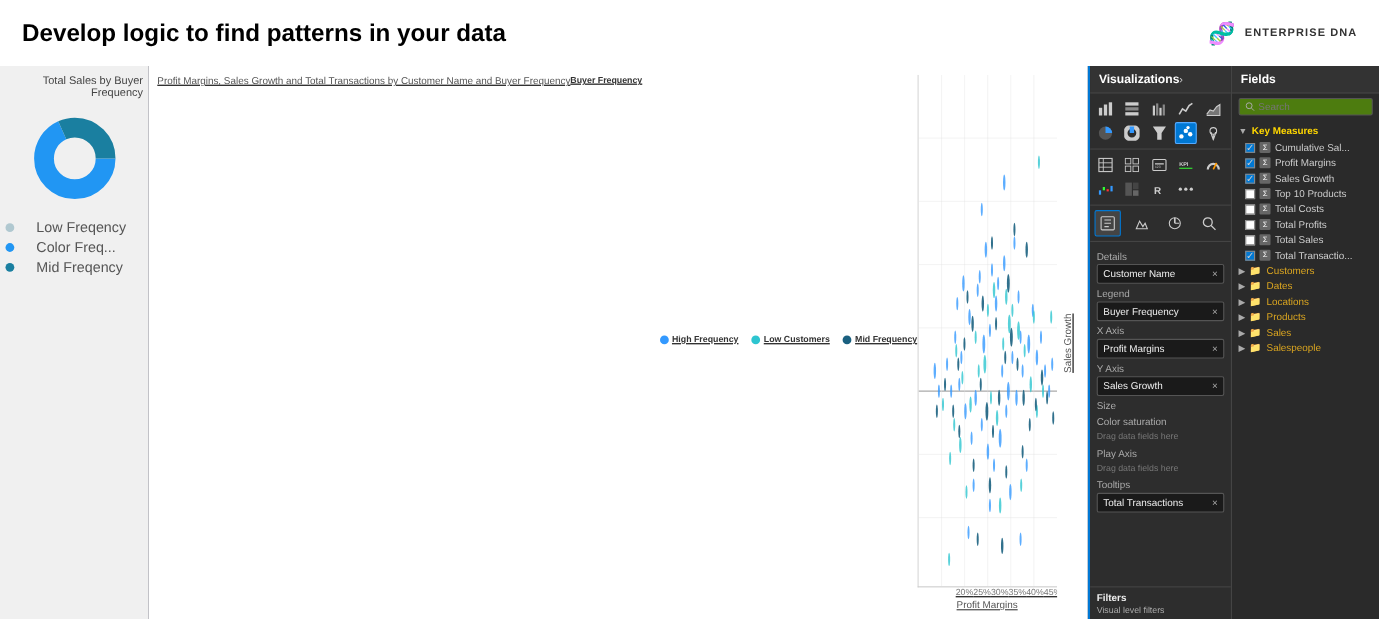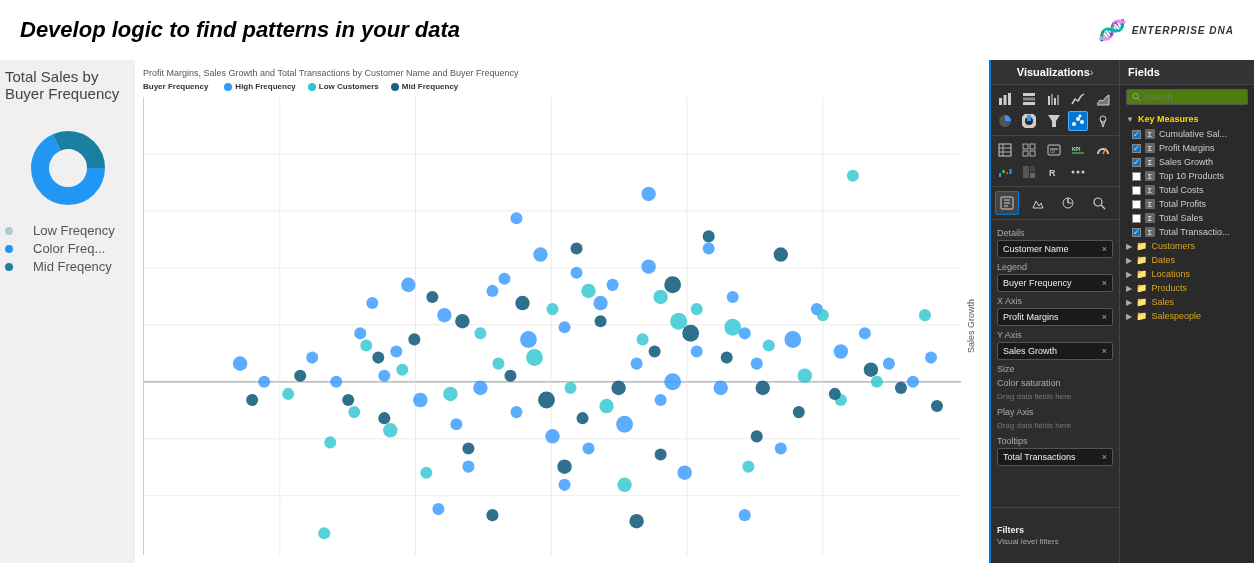--- a/index.html
+++ b/index.html
@@ -15,21 +15,20 @@
 
     
     .header {
       background: #ffffff;
       padding: 8px 20px;
       display: flex;
       align-items: center;
       justify-content: space-between;
       height: 60px;
       flex-shrink: 0;
-      font-style: italic;
     }
     .header-title {
       font-size: 22px;
       font-weight: 700;
       color: #000;
     }
     .logo-area {
       display: flex;
       align-items: center;
       gap: 8px;
@@ -55,24 +54,24 @@
     
     .left-panel {
       width: 135px;
       background: #f0f0f0;
       padding: 8px 5px;
       display: flex;
       flex-direction: column;
       flex-shrink: 0;
     }
     .left-panel-title {
-      font-size: 15px;
+      font-size: 10px;
       color: #444;
-      margin-bottom: 16px;
-      text-align: left;
+      margin-bottom: 4px;
+      text-align: right;
     }
     .donut-container {
       display: flex;
       justify-content: center;
       margin: 10px 0;
     }
     .legend-items {
       margin-top: 5px;
     }
     .legend-item {
@@ -88,23 +87,24 @@
       height: 8px;
       border-radius: 50%;
       flex-shrink: 0;
     }
 
     
     .chart-area {
       flex: 1;
       background: #ffffff;
       display: flex;
-      flex-direction: column;
+      flex-direction: row;
       padding: 8px;
       overflow: hidden;
+      text-decoration: underline;
     }
     .chart-header {
       font-size: 9px;
       color: #555;
       margin-bottom: 4px;
     }
     .chart-legend {
       display: flex;
       gap: 12px;
       font-size: 8px;
@@ -172,21 +172,21 @@
       width: 130px;
       background: #2d2d2d;
       border-right: 1px solid #444;
       display: flex;
       flex-direction: column;
       overflow: hidden;
     }
     .viz-header {
       display: flex;
       align-items: center;
-      justify-content: center;
+      justify-content: flex-start;
       padding: 6px 8px;
       background: #333;
       border-bottom: 1px solid #444;
     }
     .viz-header-title {
       font-size: 11px;
       color: #fff;
       font-weight: 600;
     }
     .viz-header-arrow {
@@ -341,21 +341,21 @@
       gap: 4px;
       padding: 2px 6px;
       font-size: 9px;
       color: #daa520;
       cursor: pointer;
     }
     .fields-subgroup .arrow { color: #aaa; font-size: 8px; }
 
     
     .filters-section {
-      padding: 17px 6px;
+      padding: 4px 6px;
       border-top: 1px solid #444;
       font-size: 9px;
       color: #ccc;
     }
     .filters-title {
       font-weight: 600;
       margin-bottom: 2px;
       color: #eee;
     }
     .filters-sublabel {

